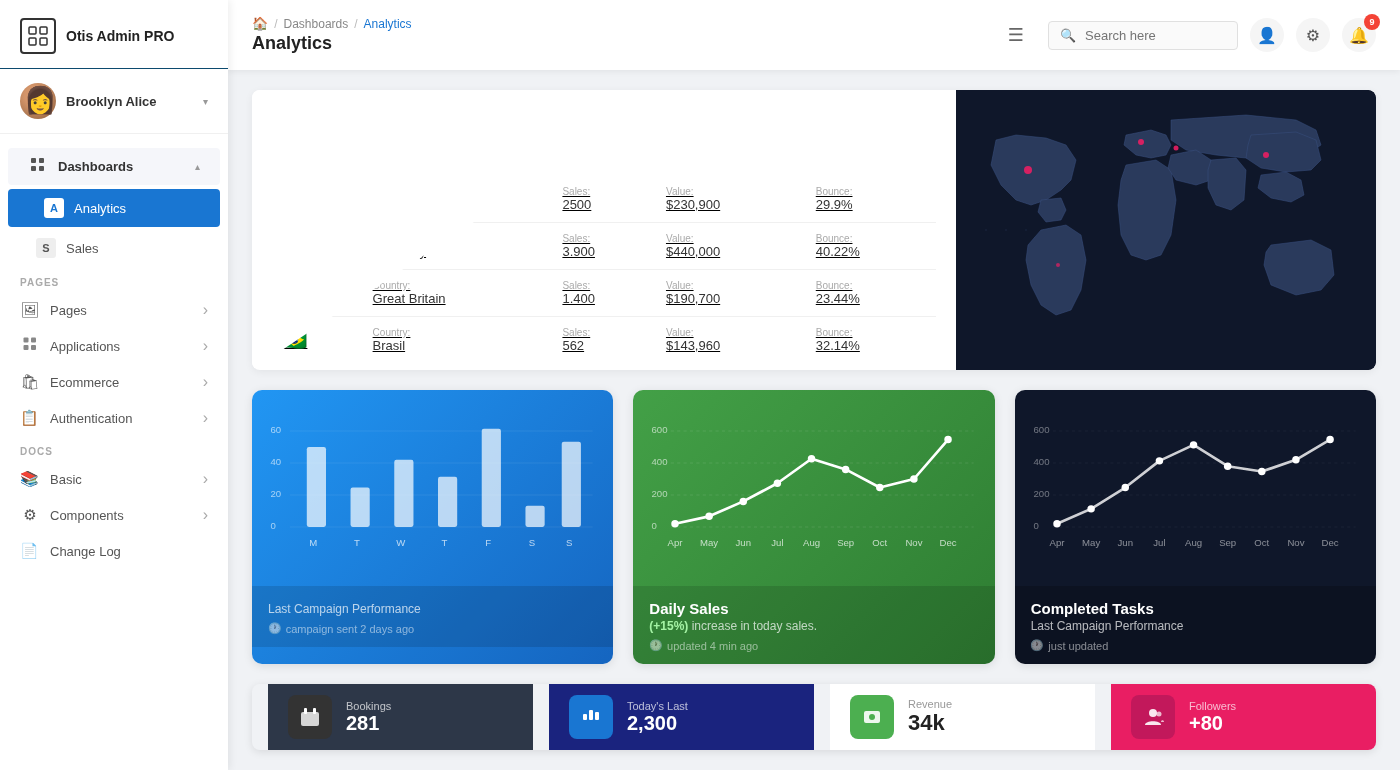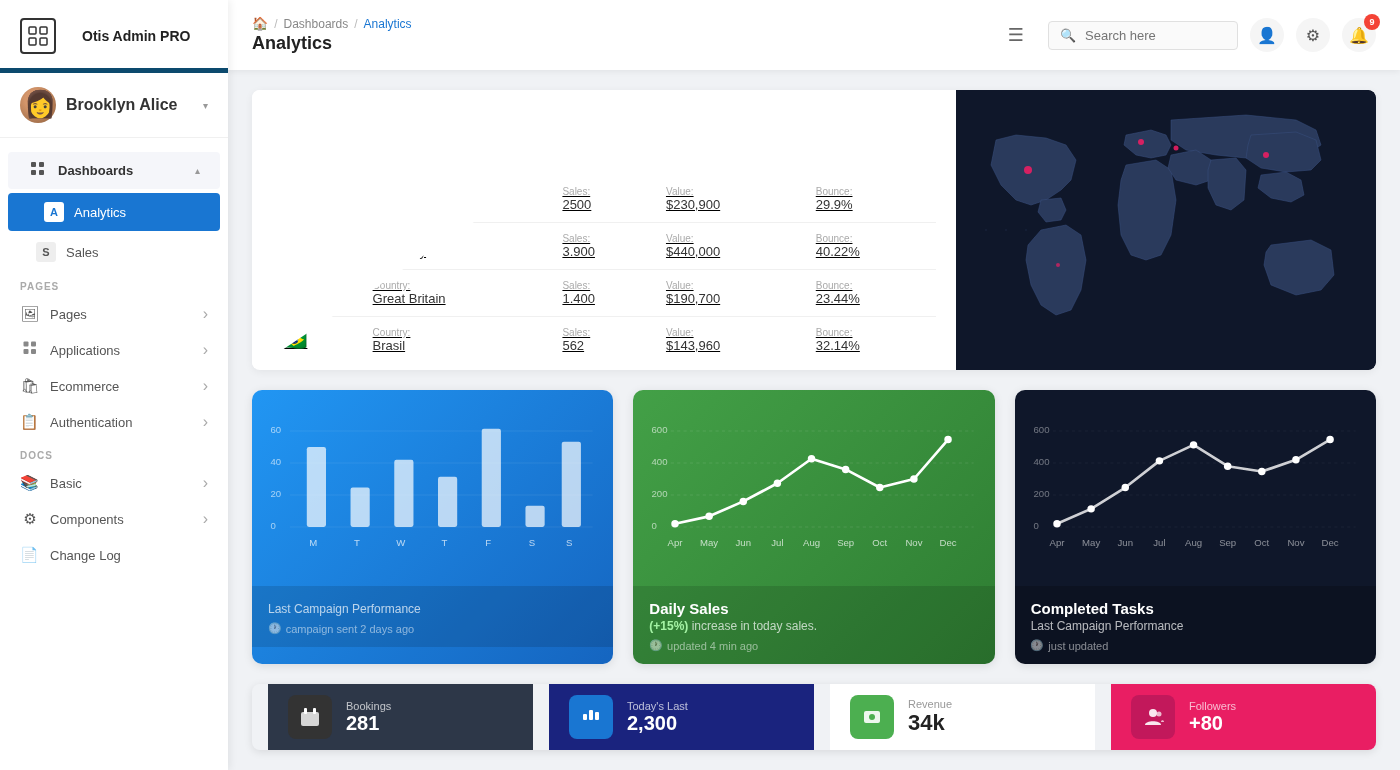--- a/index.html
+++ b/index.html
@@ -12,23 +12,23 @@
       background: #fff;
       height: 770px;
       display: flex;
       flex-direction: column;
       box-shadow: 2px 0 8px rgba(0,0,0,0.07);
       z-index: 10;
     }
     .sidebar-logo {
       display: flex;
       align-items: center;
-      gap: 26px;
+      gap: 10px;
       padding: 18px 20px 14px;
-      border-bottom: 5px solid #0c4a6e;
+      border-bottom: 1px solid #0c4a6e;
     }
     .logo-icon {
       width: 36px; height: 36px;
       border: 2px solid #333;
       border-radius: 4px;
       display: flex; align-items: center; justify-content: center;
       font-size: 16px;
     }
     .sidebar-logo-text { font-weight: 700; font-size: 14px; color: #222; }
     .sidebar-user {
@@ -38,21 +38,21 @@
     }
     .avatar-img {
       width: 36px; height: 36px; border-radius: 50%;
       background: radial-gradient(circle at 40% 35%, #d4956a 30%, #8B5E3C 100%);
       position: relative;
     }
     .avatar-img::after {
       content: '👩';
       position: absolute; top: 2px; left: 4px; font-size: 26px;
     }
-    .sidebar-username { font-size: 16px; font-weight: 600; color: #333; }
+    .sidebar-username { font-size: 13px; font-weight: 600; color: #333; }
     .chevron-down { font-size: 10px; color: #999; margin-left: auto; }
 
     .sidebar-nav { padding: 10px 0; flex: 1; overflow-y: auto; }
     .nav-item {
       display: flex; align-items: center; gap: 10px;
       padding: 9px 20px;
       cursor: pointer;
       font-size: 13px;
       color: #555;
       border-radius: 0;

